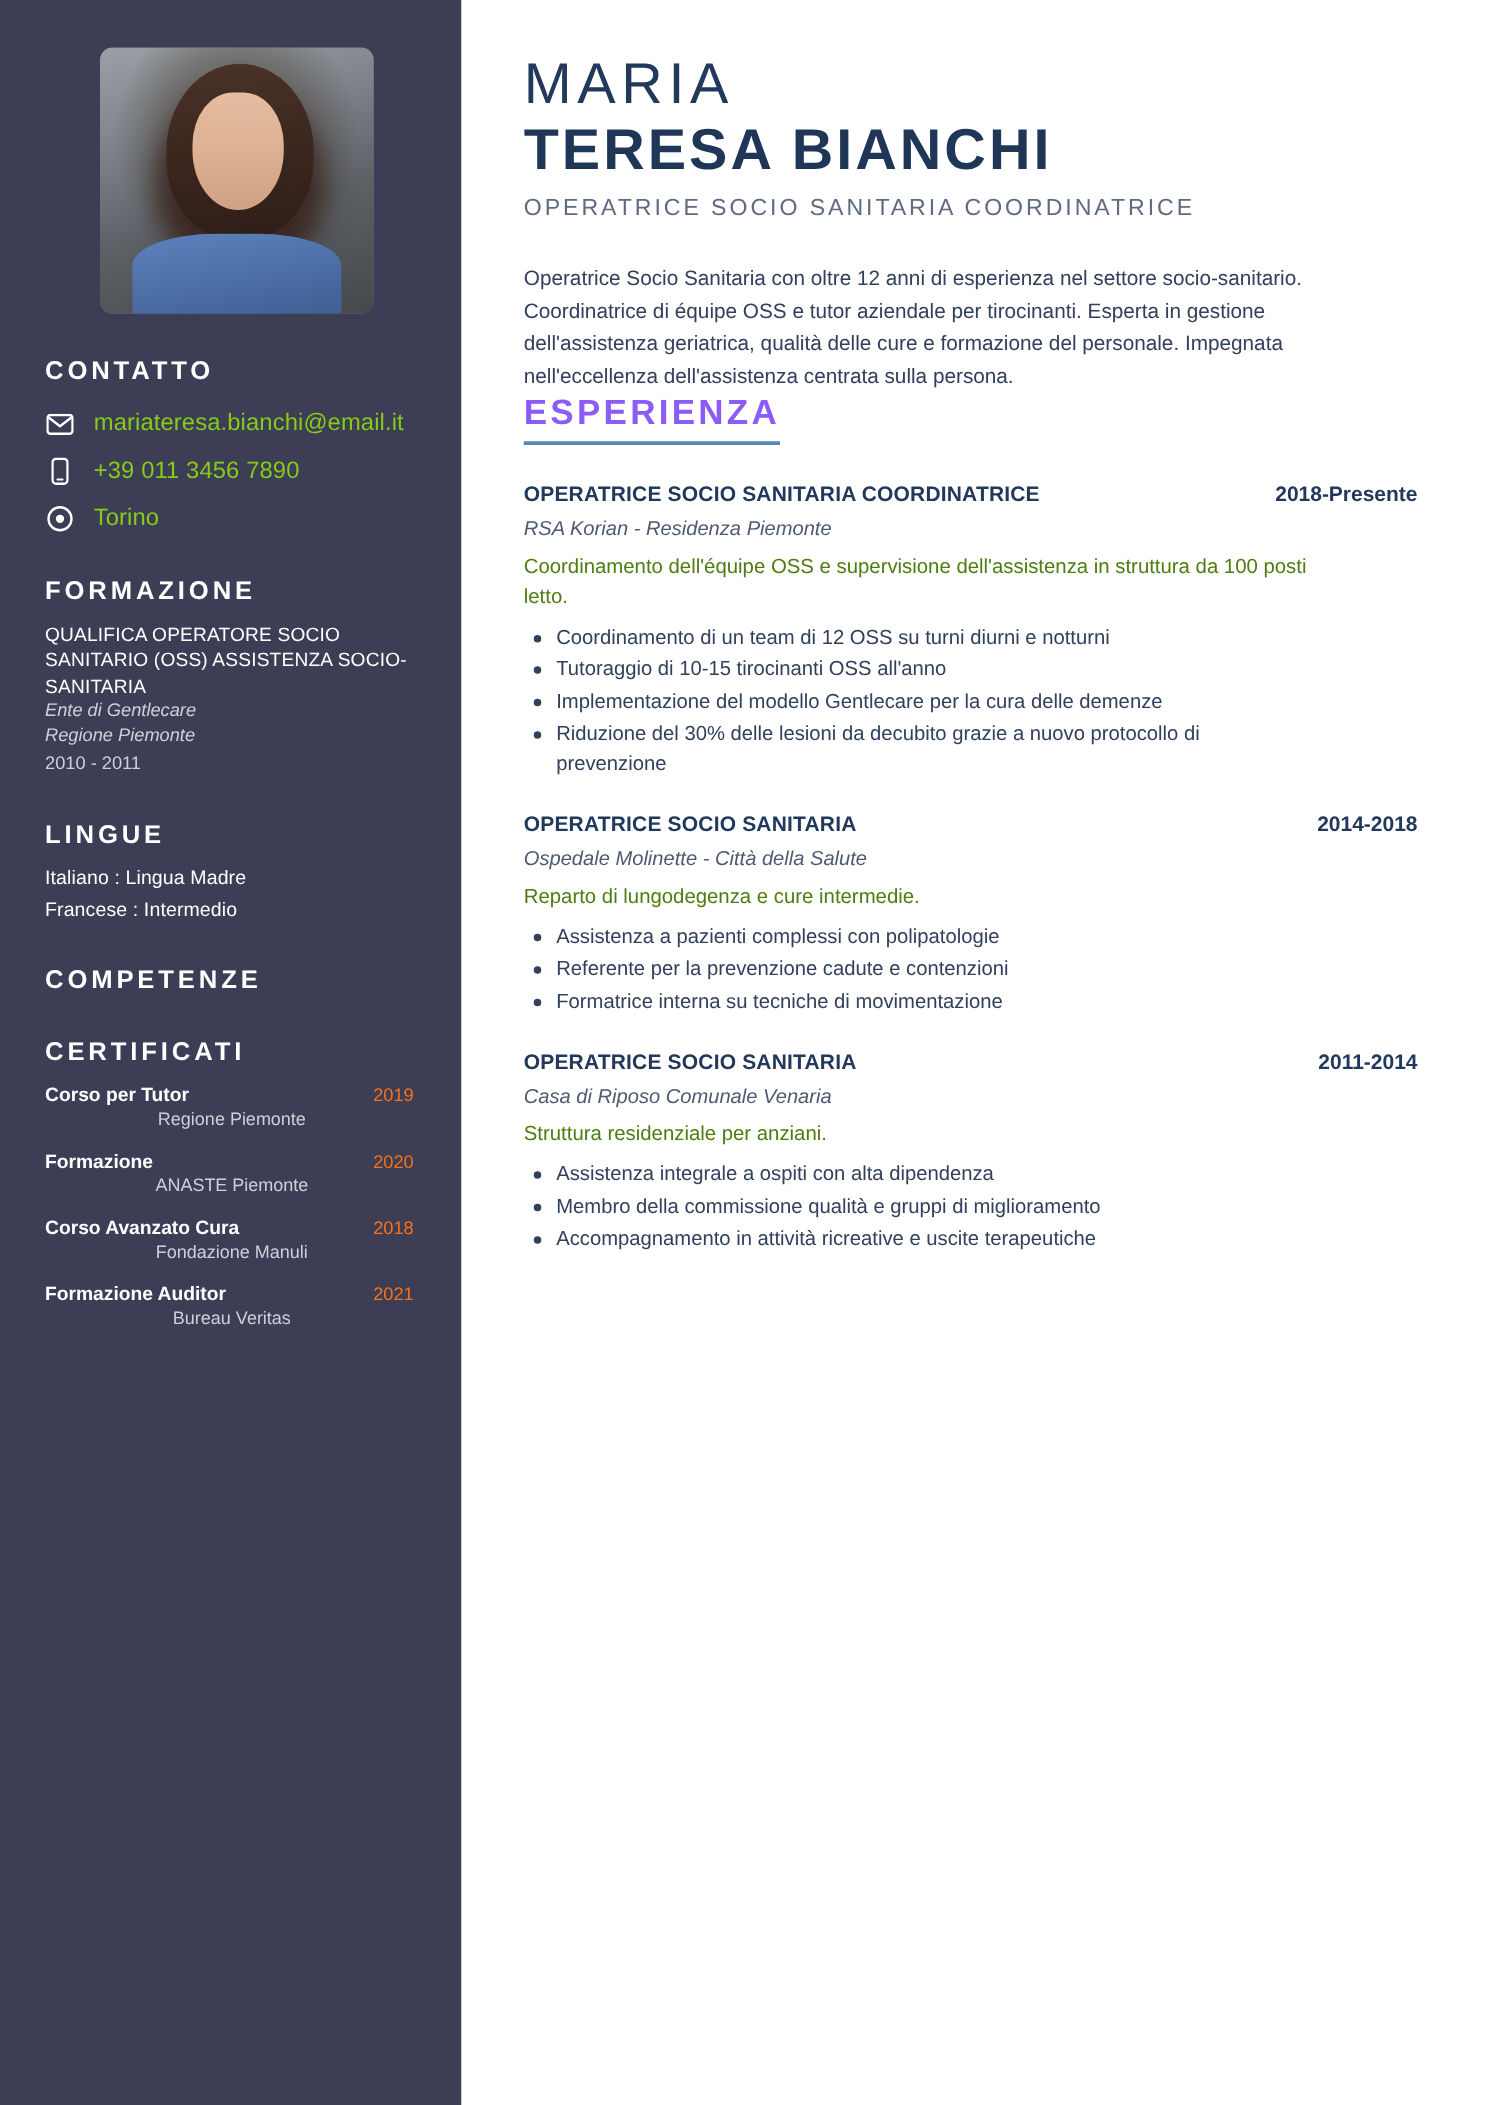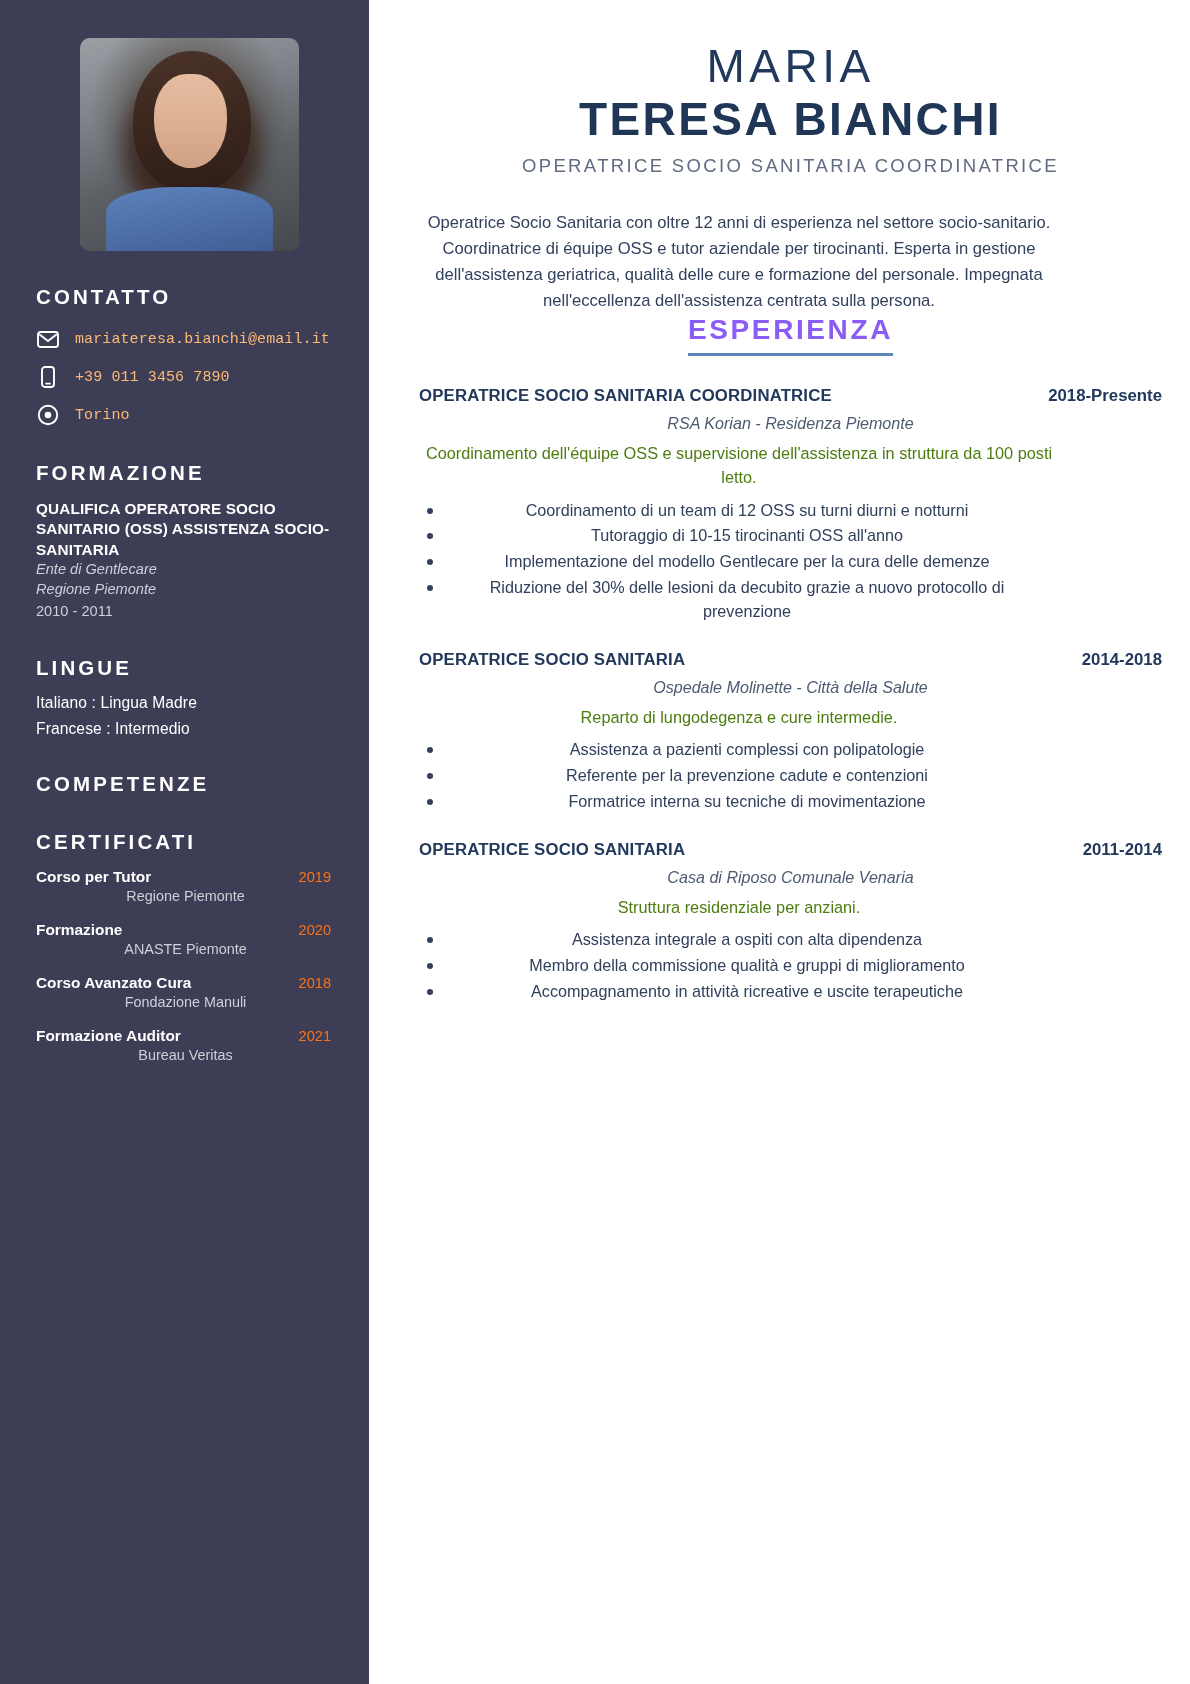--- a/index.html
+++ b/index.html
@@ -110,29 +110,28 @@
   .c-icon {
     width: 24px;
     min-width: 24px;
     height: 24px;
     display: flex;
     align-items: center;
     justify-content: center;
   }
   .c-icon svg { display: block; }
   .c-text {
-    font-size: 15px;
-    color: #fdba74;
+    font-size: 19px;
+    color: #84cc16;
     letter-spacing: 0.1px;
-    font-family: Liberation Mono, monospace;
   }
 
   .edu-title {
     font-size: 15.3px;
-    font-weight: 700;
+    font-weight: 400;
     line-height: 1.33;
     color: #ffffff;
     letter-spacing: 0.15px;
   }
   .edu-sub {
     font-size: 14.6px;
     font-style: italic;
     color: #cfcfda;
     line-height: 1.37;
   }
@@ -170,23 +169,22 @@
   }
   .cert-org {
     font-size: 14.4px;
     color: #cfcfda;
     margin-top: 2px;
   }
 
   
   .main {
     flex: 1;
-    padding: 42px 28px 40px 50px;
+    padding: 42px 56px 40px 50px;
     color: #2b3a55;
-    text-align: center;
   }
 
   .name-first {
     font-size: 46px;
     font-weight: 400;
     letter-spacing: 4.5px;
     color: #22395c;
     line-height: 1.08;
   }
   .name-last {

